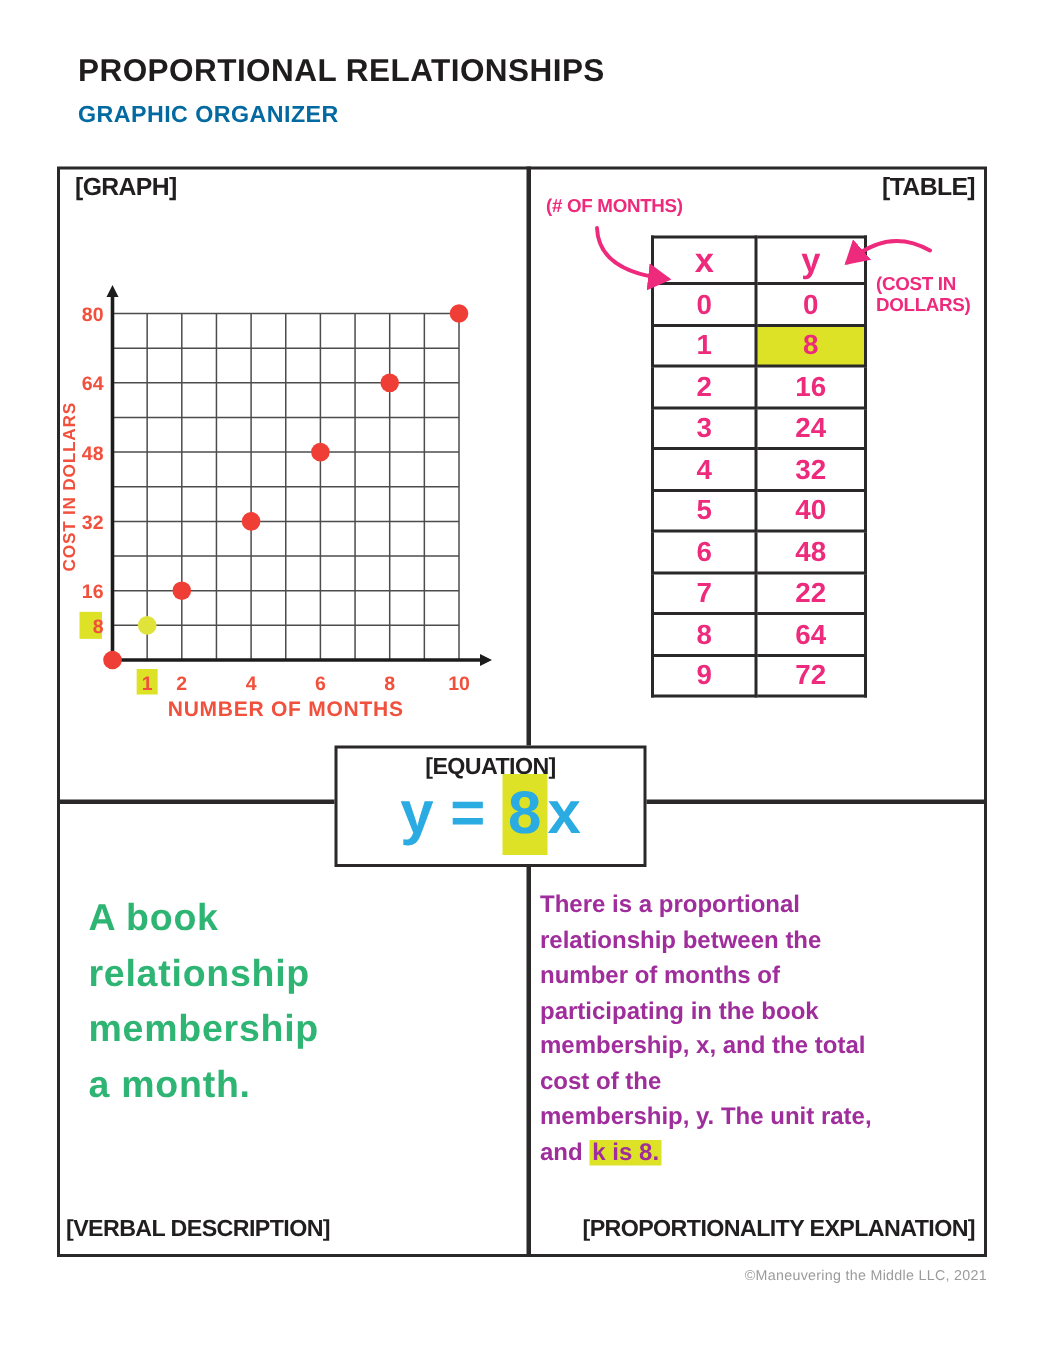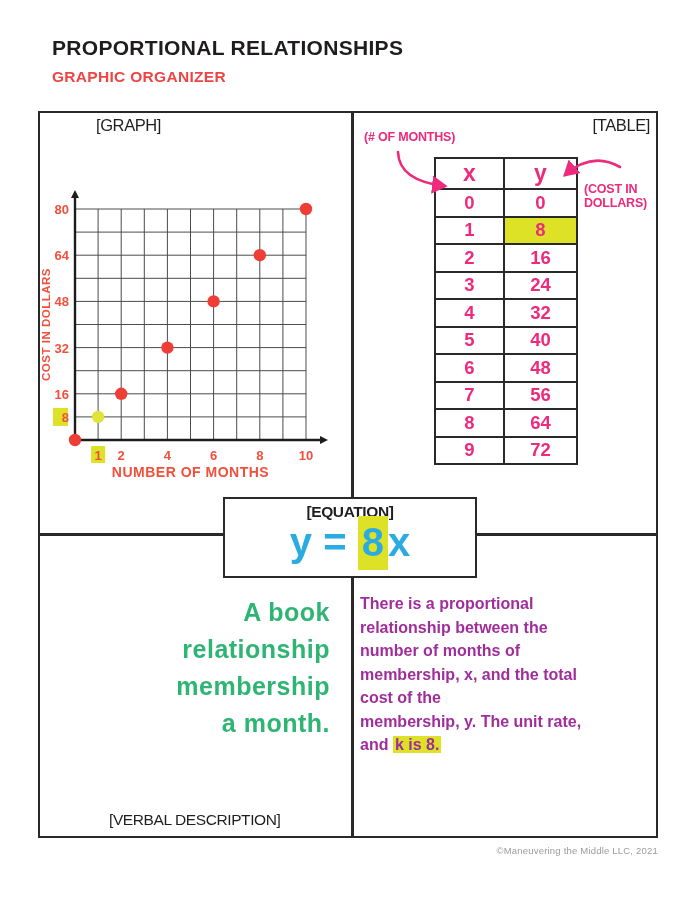--- a/index.html
+++ b/index.html
@@ -1,54 +1,54 @@
 <!DOCTYPE html>
 <html><head>
 <meta charset="utf-8">
 <style>
   * { margin:0; padding:0; box-sizing:border-box; }
   body { background:#ffffff; font-family:"Liberation Sans", sans-serif; }
   .page { position:relative; width:700px; height:906px; background:#ffffff; overflow:hidden; }
 
   .title { position:absolute; left:52px; top:36px; font-size:21px; font-weight:bold; letter-spacing:.3px; color:#1f1c1d; }
-  .subtitle { position:absolute; left:52px; top:68px; font-size:15.5px; font-weight:bold; letter-spacing:.3px; color:#ef4444; }
+  .subtitle { position:absolute; left:52px; top:68px; font-size:15.5px; font-weight:bold; letter-spacing:.3px; color:#0369a1; }
 
   .main-box { position:absolute; left:38px; top:111px; width:620px; height:727px; border:2.5px solid #2b2829; background:#fff; }
   .v-divider { position:absolute; left:351px; top:111px; width:2.5px; height:727px; background:#2b2829; z-index:1; }
   .h-divider { position:absolute; left:38px; top:533px; width:620px; height:2.5px; background:#2b2829; z-index:1; }
 
-  .bracket-label { position:absolute; font-weight:normal; letter-spacing:-0.4px; color:#211e1f; font-size:16.5px; z-index:2;margin-left:46px; }
+  .bracket-label { position:absolute; font-weight:bold; letter-spacing:-0.4px; color:#211e1f; font-size:16.5px; z-index:2; }
   .lbl-graph { left:50px; top:116px; }
   .lbl-table { right:50px; top:116px; }
-  .lbl-verbal { left:63px; top:811px; font-size:15.5px; }
+  .lbl-verbal { left:44px; top:811px; font-size:15.5px; }
   .lbl-prop { right:50px; top:811px; font-size:15.5px; }
 
   #graph-svg { position:absolute; left:40px; top:185px; z-index:2; }
   #arrows-svg { position:absolute; left:352px; top:111px; z-index:3; pointer-events:none; }
 
   .xy-table { position:absolute; left:434px; top:157px; border-collapse:collapse; z-index:2; }
   .xy-table td { border:2.5px solid #2b2829; text-align:center; vertical-align:middle;
                  color:#ed2a7c; font-weight:bold; background:#fff; }
   .xy-table .col-x { width:69px; }
   .xy-table .col-y { width:73px; }
   .xy-table tr.hdr td { height:31px; font-size:23px; }
   .xy-table tr.body-row td { height:27.5px; font-size:18.5px; }
   .xy-table td.hl { background:#dde226; }
 
   .annot { position:absolute; color:#ed2a7c; font-weight:bold; font-size:12.5px; letter-spacing:-0.2px; z-index:2; }
   .annot-months { left:364px; top:130px; }
   .annot-cost { left:584px; top:183px; line-height:13.5px; }
 
-  .equation-box { position:absolute; left:223px; top:497px; width:254px; height:81px; background:#fff;
+  .equation-box { position:absolute; left:223px; top:497px; width:208px; height:81px; background:#fff;
                   border:2.5px solid #2b2829; z-index:5; display:flex; flex-direction:column; align-items:center; }
   .equation-box .eq-label { font-weight:bold; letter-spacing:-0.4px; color:#211e1f; font-size:15.5px; margin-top:4px; }
   .equation-line { color:#2aabe2; font-weight:bold; font-size:40px; line-height:40px; margin-top:1px; }
   .equation-line .coef-hl { background:#dde226; padding:4px 4px 6px 4px; }
 
-  .verbal-block { position:absolute; left:59px; top:594px; width:271px; text-align:right; z-index:2;
+  .verbal-block { position:absolute; left:59px; top:594px; width:271px; text-align:left; z-index:2;
                   color:#2fb573; font-weight:bold; font-size:25px; line-height:37px; letter-spacing:.5px; }
   .verbal-block .hl, .expl-block .hl { background:#dde226; padding:0 2px; }
 
   .expl-block { position:absolute; left:360px; top:592px; width:291px; z-index:2;
                 color:#a02d9c; font-weight:bold; font-size:16px; line-height:23.5px; }
 
   .footer { position:absolute; right:42px; top:845px; font-size:9.5px; color:#9b9b9b; letter-spacing:.2px; }
 </style>
 </head>
 <body>
@@ -58,20 +58,21 @@
   <div class="title">PROPORTIONAL RELATIONSHIPS</div>
   <div class="subtitle">GRAPHIC ORGANIZER</div>
 
   <div class="main-box"></div>
   <div class="v-divider"></div>
   <div class="h-divider"></div>
 
   <div class="bracket-label lbl-graph">[GRAPH]</div>
   <div class="bracket-label lbl-table">[TABLE]</div>
   <div class="bracket-label lbl-verbal">[VERBAL DESCRIPTION]</div>
+  <div class="bracket-label lbl-prop">[PROPORTIONALITY EXPLANATION]</div>
 
   <svg id="graph-svg" width="300" height="295" viewBox="0 0 300 295">
       <line x1="35" y1="24" x2="35" y2="255" stroke="#4c4c4c" stroke-width="1"></line>
       <line x1="35" y1="255" x2="266" y2="255" stroke="#4c4c4c" stroke-width="1"></line>
       <line x1="58.1" y1="24" x2="58.1" y2="255" stroke="#4c4c4c" stroke-width="1"></line>
       <line x1="35" y1="231.9" x2="266" y2="231.9" stroke="#4c4c4c" stroke-width="1"></line>
       <line x1="81.2" y1="24" x2="81.2" y2="255" stroke="#4c4c4c" stroke-width="1"></line>
       <line x1="35" y1="208.8" x2="266" y2="208.8" stroke="#4c4c4c" stroke-width="1"></line>
       <line x1="104.30000000000001" y1="24" x2="104.30000000000001" y2="255" stroke="#4c4c4c" stroke-width="1"></line>
       <line x1="35" y1="185.7" x2="266" y2="185.7" stroke="#4c4c4c" stroke-width="1"></line>
@@ -162,21 +163,21 @@
         <tr class="body-row">
           <td class="col-x">5</td>
           <td class="col-y">40</td>
         </tr>
         <tr class="body-row">
           <td class="col-x">6</td>
           <td class="col-y">48</td>
         </tr>
         <tr class="body-row">
           <td class="col-x">7</td>
-          <td class="col-y">56</td>
+          <td class="col-y">22</td>
         </tr>
         <tr class="body-row">
           <td class="col-x">8</td>
           <td class="col-y">64</td>
         </tr>
         <tr class="body-row">
           <td class="col-x">9</td>
           <td class="col-y">72</td>
         </tr>
       </tbody>
@@ -191,20 +192,21 @@
     <div>A book</div>
     <div>relationship</div>
     <div>membership</div>
     <div>a month.</div>
   </div>
 
   <div class="expl-block">
     <div>There is a proportional</div>
     <div>relationship between the</div>
     <div>number of months of</div>
+    <div>participating in the book</div>
     <div>membership, x, and the total</div>
     <div>cost of the</div>
     <div>membership, y. The unit rate,</div>
     <div><span>and </span><span class="hl">k is 8.</span></div>
   </div>
 
   <div class="footer">©Maneuvering the Middle LLC, 2021</div>
 
 </div>
 

